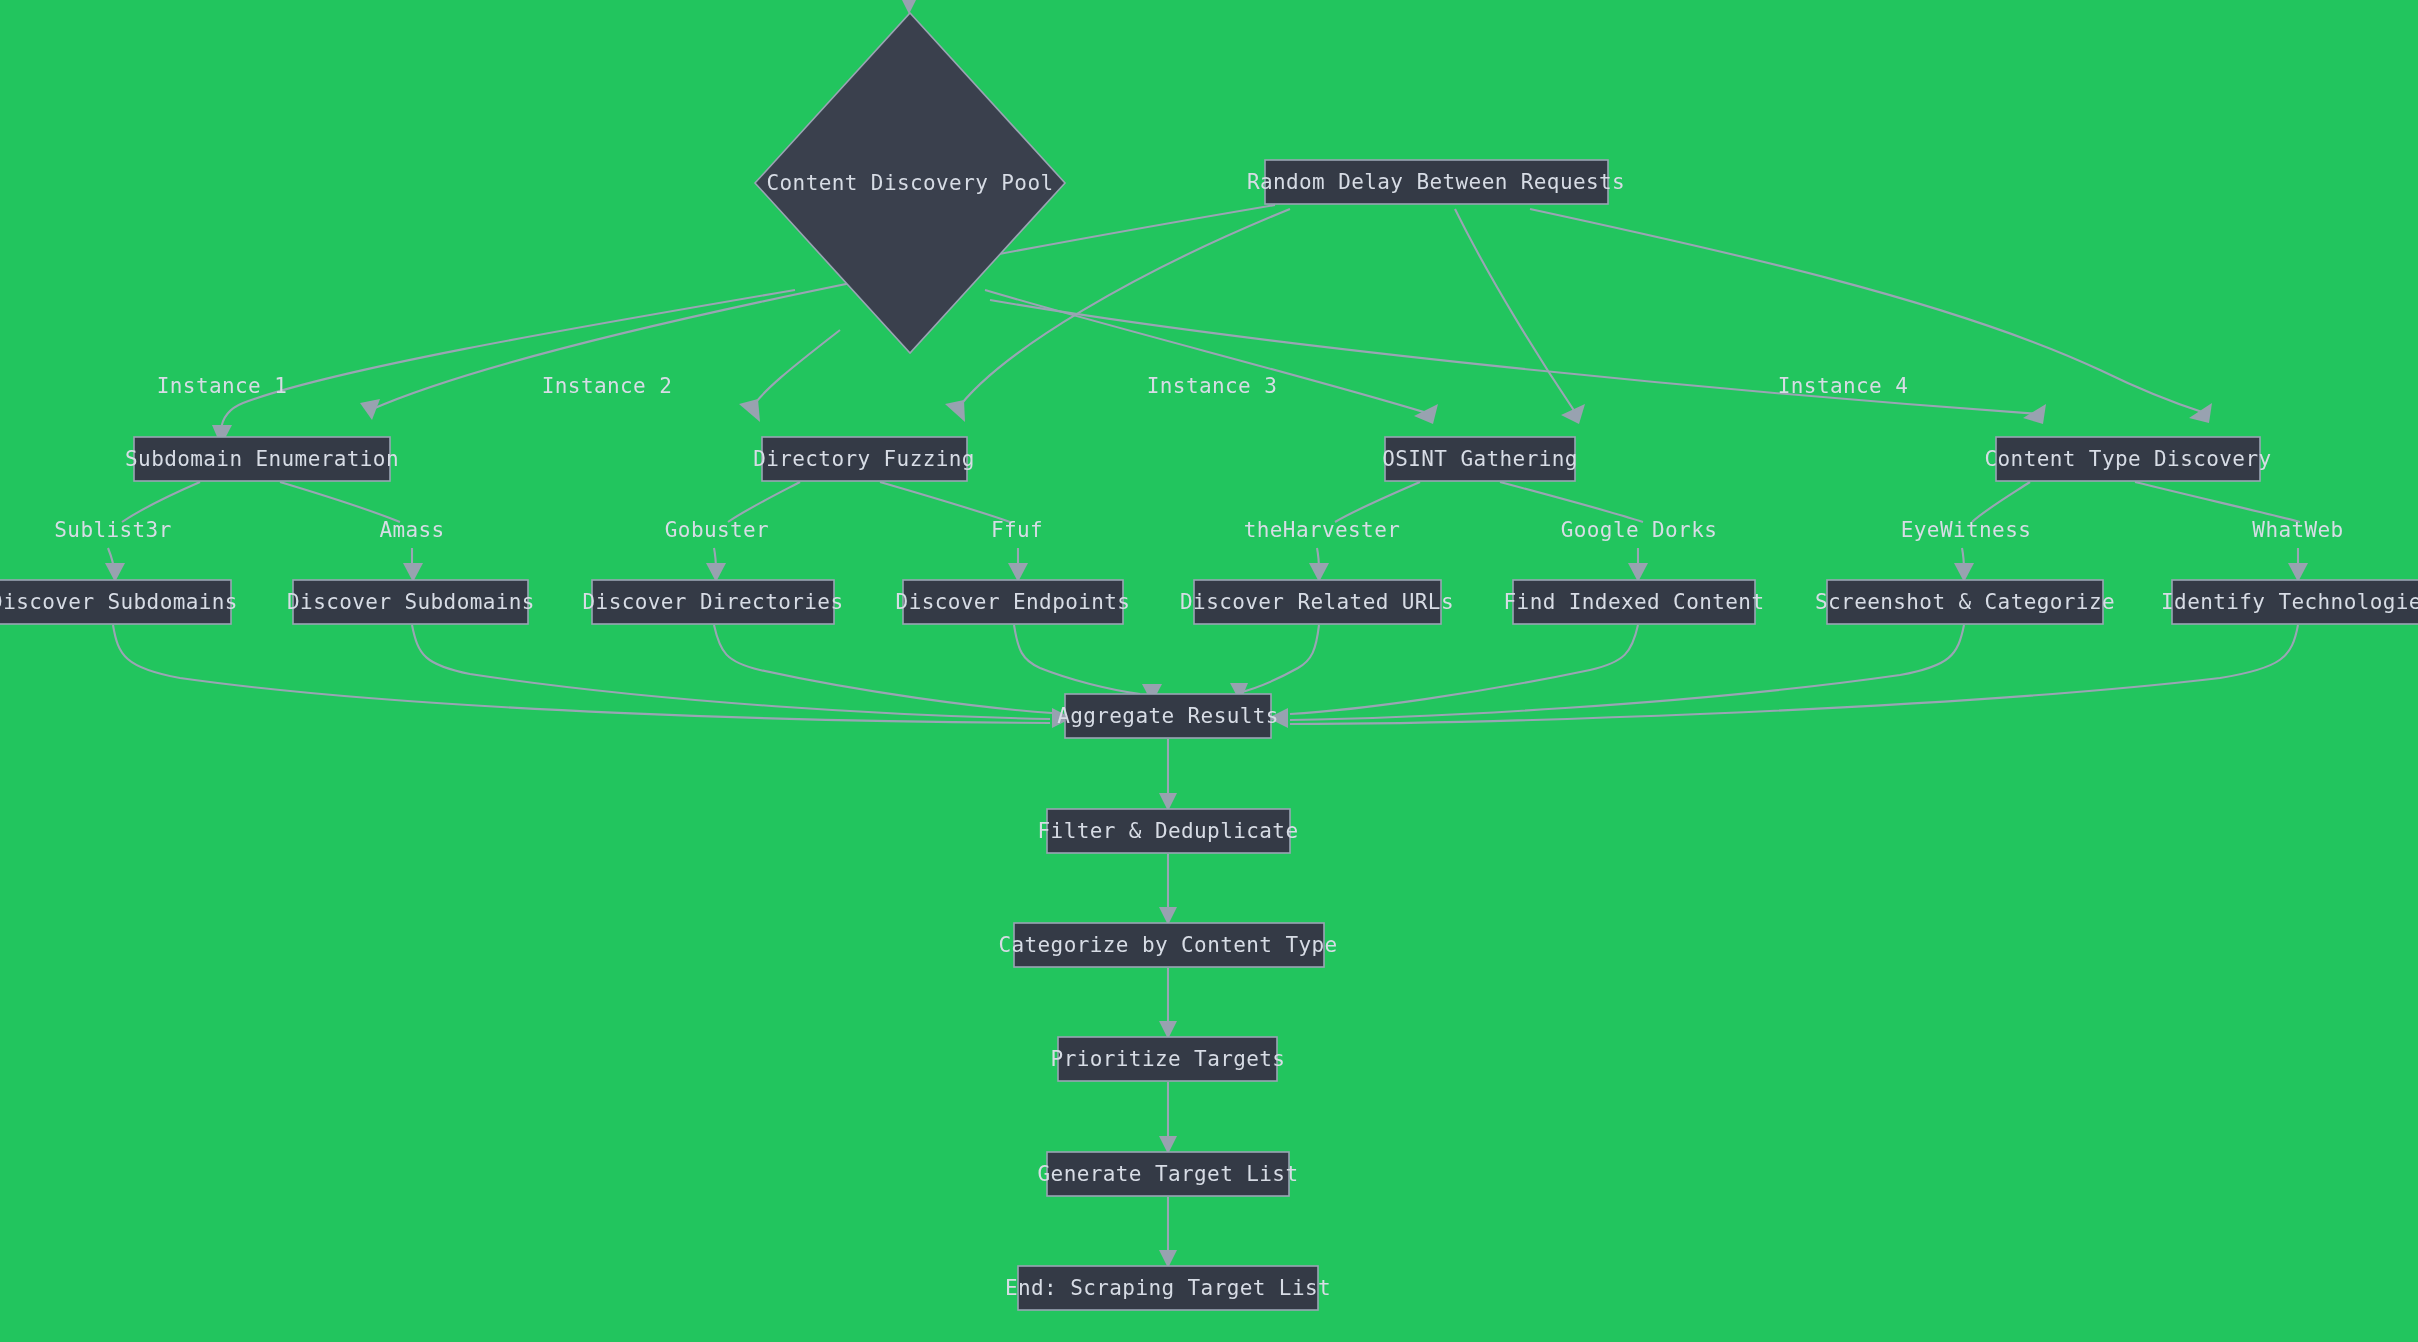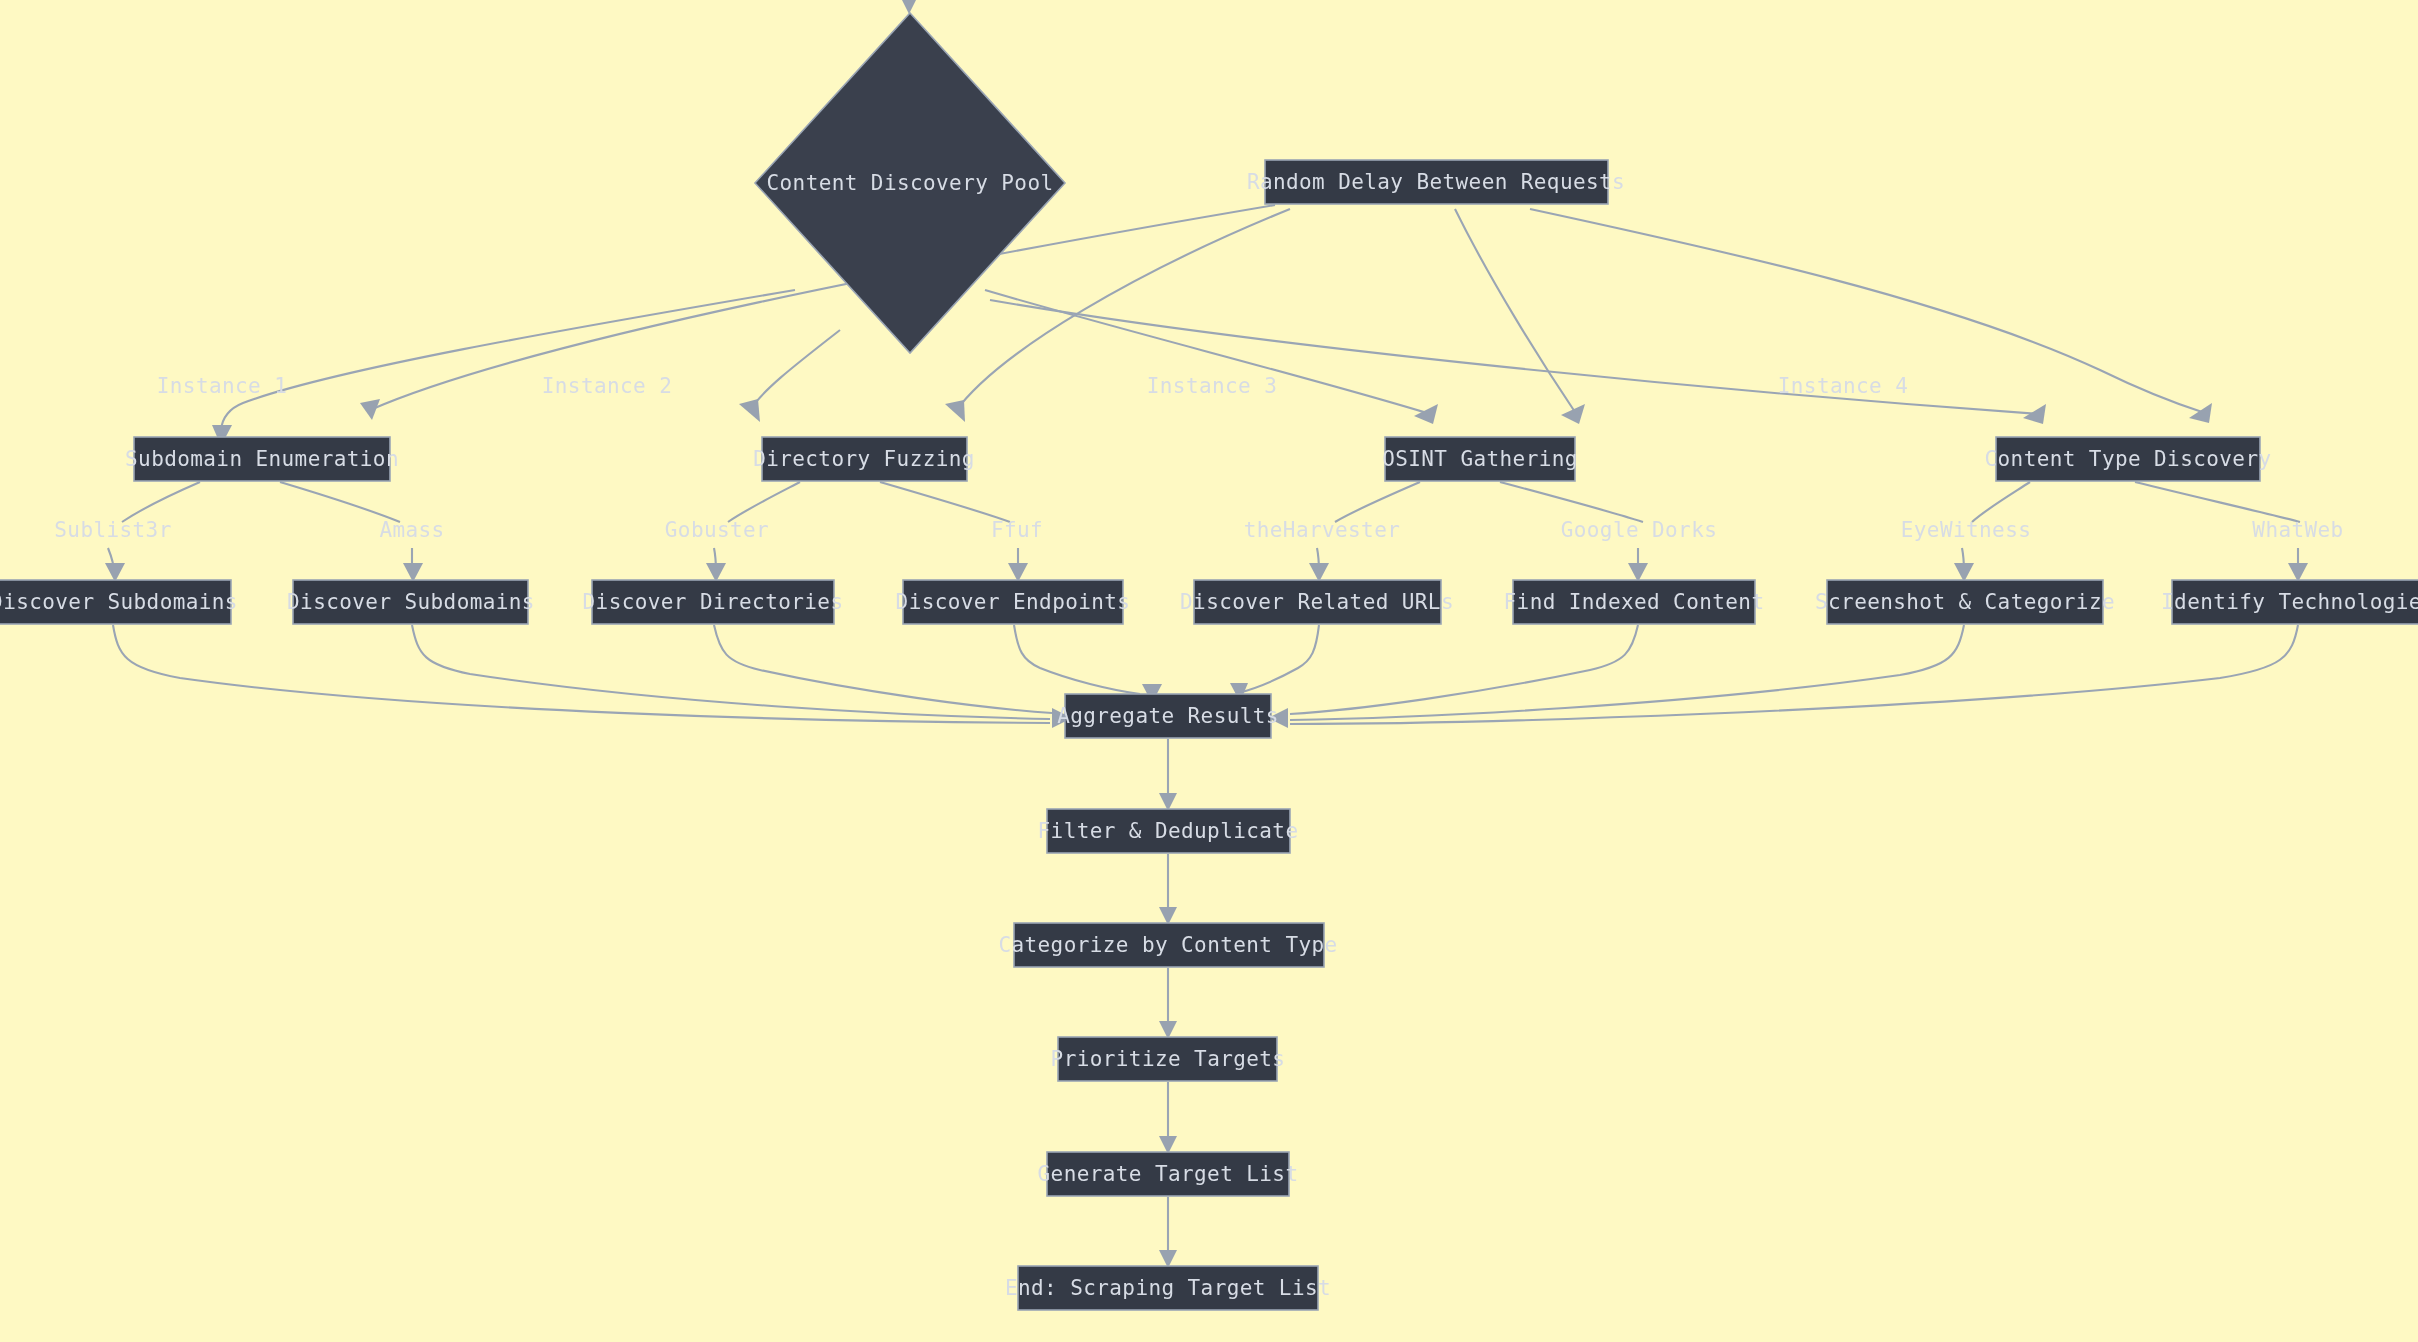--- a/index.html
+++ b/index.html
@@ -10,21 +10,21 @@
   body {
     width: 2418px;
     height: 1342px;
     overflow: hidden;
     font-family: "DejaVu Sans Mono", "Liberation Mono", monospace;
   }
   #diagram-root {
     position: relative;
     width: 2418px;
     height: 1342px;
-    background: #fef9c3;
+    background: #22c55e;
   }
   svg#flow {
     display: block;
     width: 2418px;
     height: 1342px;
   }
   .node-rect {
     fill: #343a46;
     stroke: #9aa5b4;
     stroke-width: 1.6;

